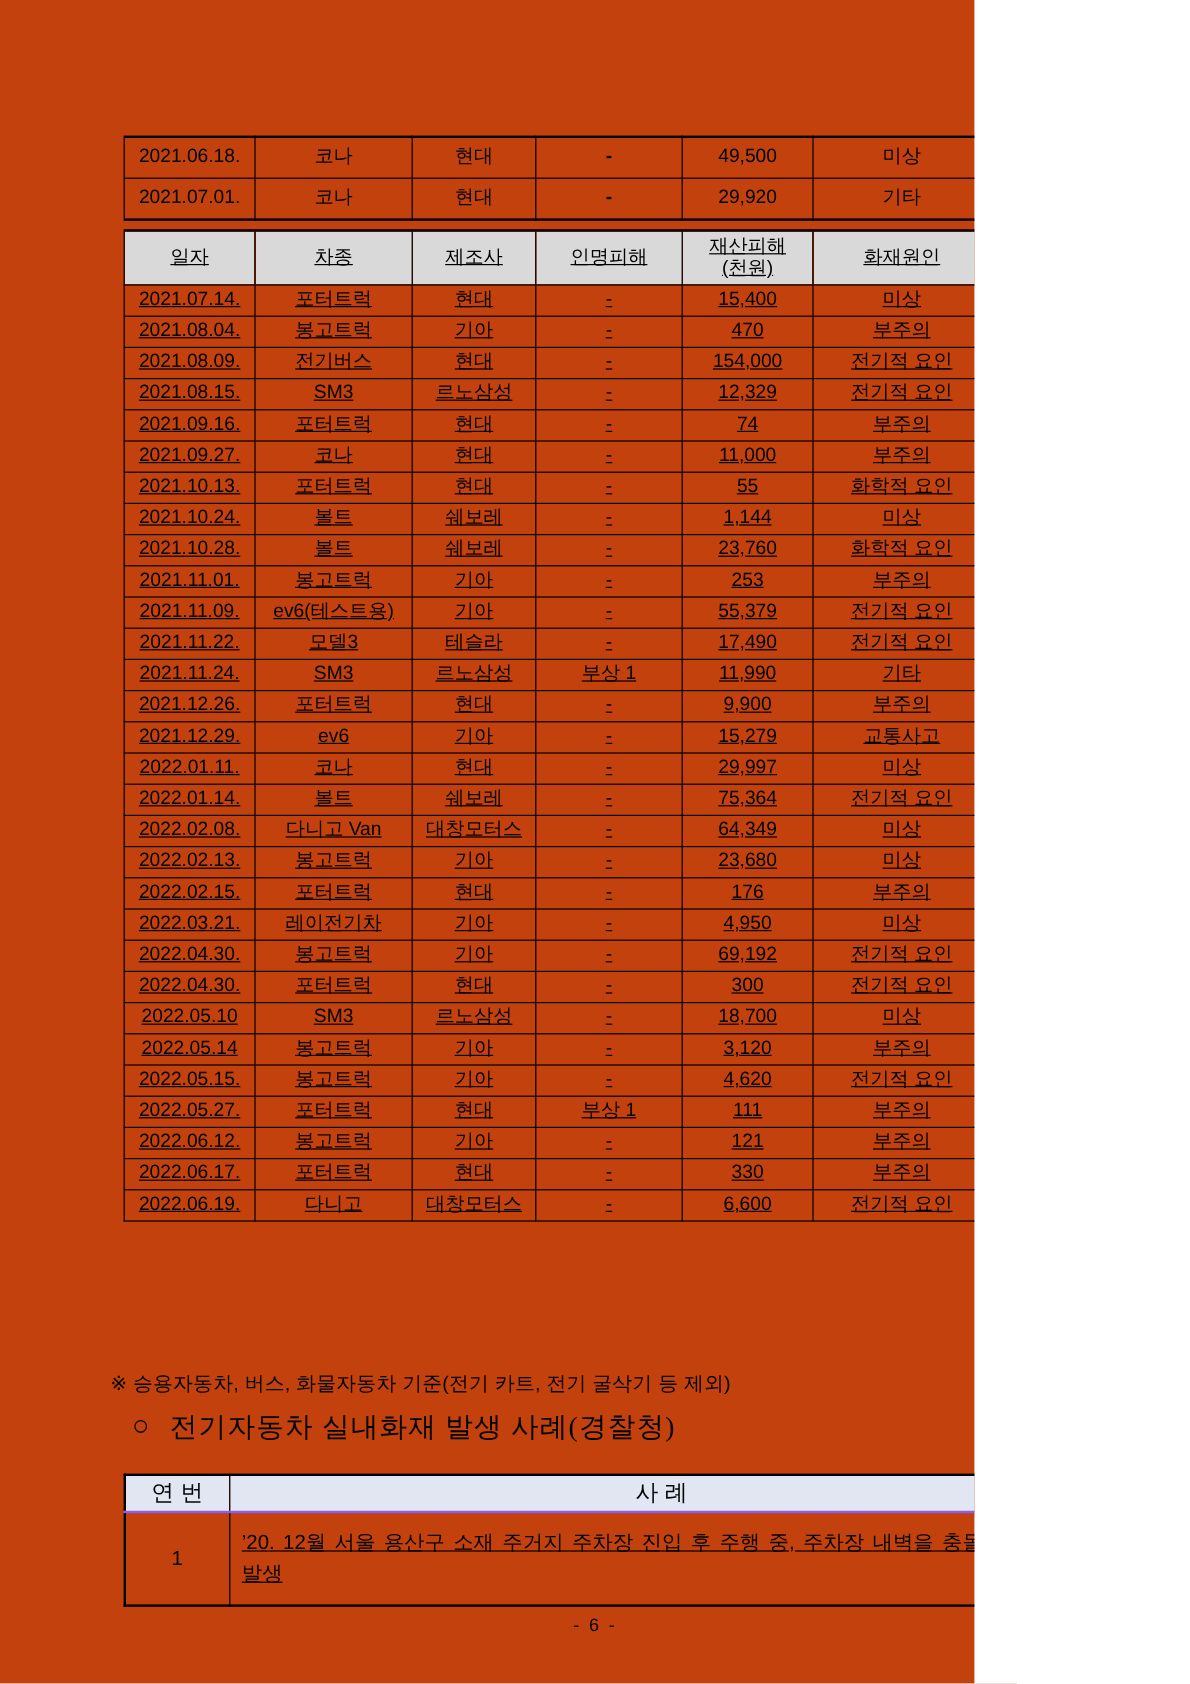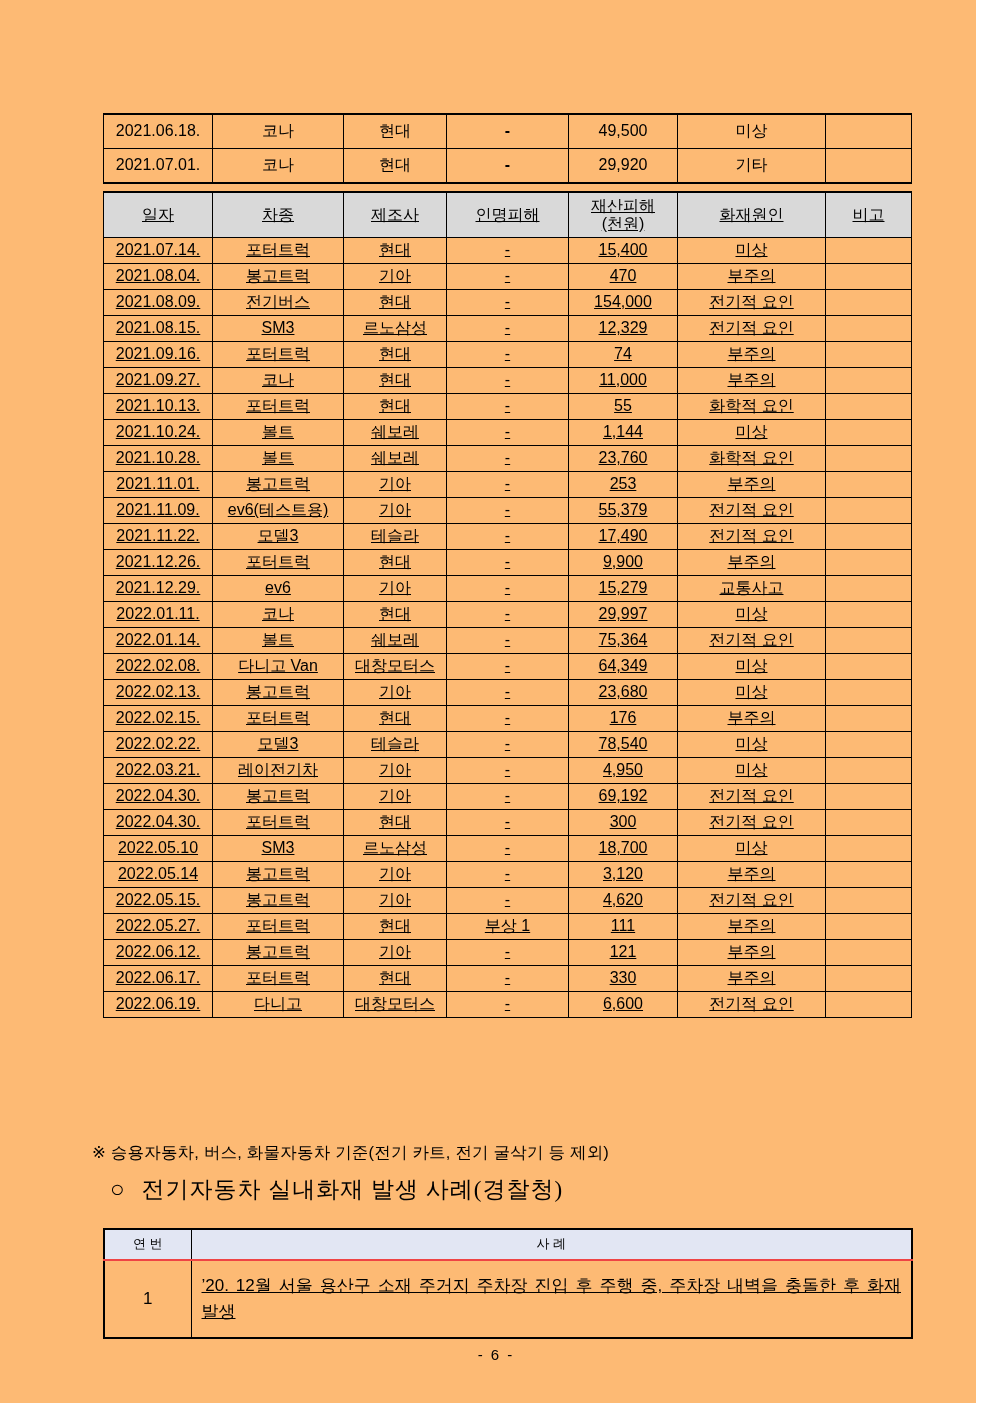--- a/index.html
+++ b/index.html
@@ -1,19 +1,19 @@
 <!DOCTYPE html>
 <html><head>
 <meta charset="utf-8">
 <style>
   html,body{margin:0;padding:0;background:#fff;}
   .page{
     position:relative;
-    width:976px;height:1403px;
-    background:#fdba74;
+    width:812px;height:1403px;
+    background:#c2410c;
     font-family:"Liberation Sans","DejaVu Sans",sans-serif;
     color:#000;
     overflow:hidden;
   }
   table{
     border-collapse:collapse;
     table-layout:fixed;
     position:absolute;
     left:103px;
   }
@@ -44,21 +44,21 @@
   
   .heading{
     position:absolute;left:110px;top:1174px;
     font-family:"Liberation Serif","DejaVu Serif",serif;
     font-size:23px;letter-spacing:1px;
     display:flex;align-items:center;
   }
   .heading .bullet{font-size:24px;margin-right:16px;}
   
   .t-cases{top:1228px;width:808px;border:2px solid #000;}
-  .t-cases .thead td{background:#e2e6f3;height:27px;font-size:13px;border-bottom:2px solid #ef4444;}
+  .t-cases .thead td{background:#e2e6f3;height:27px;font-size:19px;border-bottom:2px solid #8b5cf6;}
   .t-cases .tdata td{height:64px;font-size:17px;}
   .t-cases .tdata td:nth-child(2){
     text-align:justify;padding:6px 10px;line-height:1.55;text-decoration:underline;
   }
   
   .pagenum{
     position:absolute;left:0;top:1346px;width:992px;
     text-align:center;font-size:15px;letter-spacing:2px;
   }
 </style>
@@ -224,20 +224,29 @@
         <tr>
           <td>2021.11.22.</td>
           <td>모델3</td>
           <td>테슬라</td>
           <td>-</td>
           <td>17,490</td>
           <td>전기적 요인</td>
           <td></td>
         </tr>
         <tr>
+          <td>2021.11.24.</td>
+          <td>SM3</td>
+          <td>르노삼성</td>
+          <td>부상 1</td>
+          <td>11,990</td>
+          <td>기타</td>
+          <td></td>
+        </tr>
+        <tr>
           <td>2021.12.26.</td>
           <td>포터트럭</td>
           <td>현대</td>
           <td>-</td>
           <td>9,900</td>
           <td>부주의</td>
           <td></td>
         </tr>
         <tr>
           <td>2021.12.29.</td>
@@ -284,29 +293,20 @@
           <td>미상</td>
           <td></td>
         </tr>
         <tr>
           <td>2022.02.15.</td>
           <td>포터트럭</td>
           <td>현대</td>
           <td>-</td>
           <td>176</td>
           <td>부주의</td>
-          <td></td>
-        </tr>
-        <tr>
-          <td>2022.02.22.</td>
-          <td>모델3</td>
-          <td>테슬라</td>
-          <td>-</td>
-          <td>78,540</td>
-          <td>미상</td>
           <td></td>
         </tr>
         <tr>
           <td>2022.03.21.</td>
           <td>레이전기차</td>
           <td>기아</td>
           <td>-</td>
           <td>4,950</td>
           <td>미상</td>
           <td></td>

